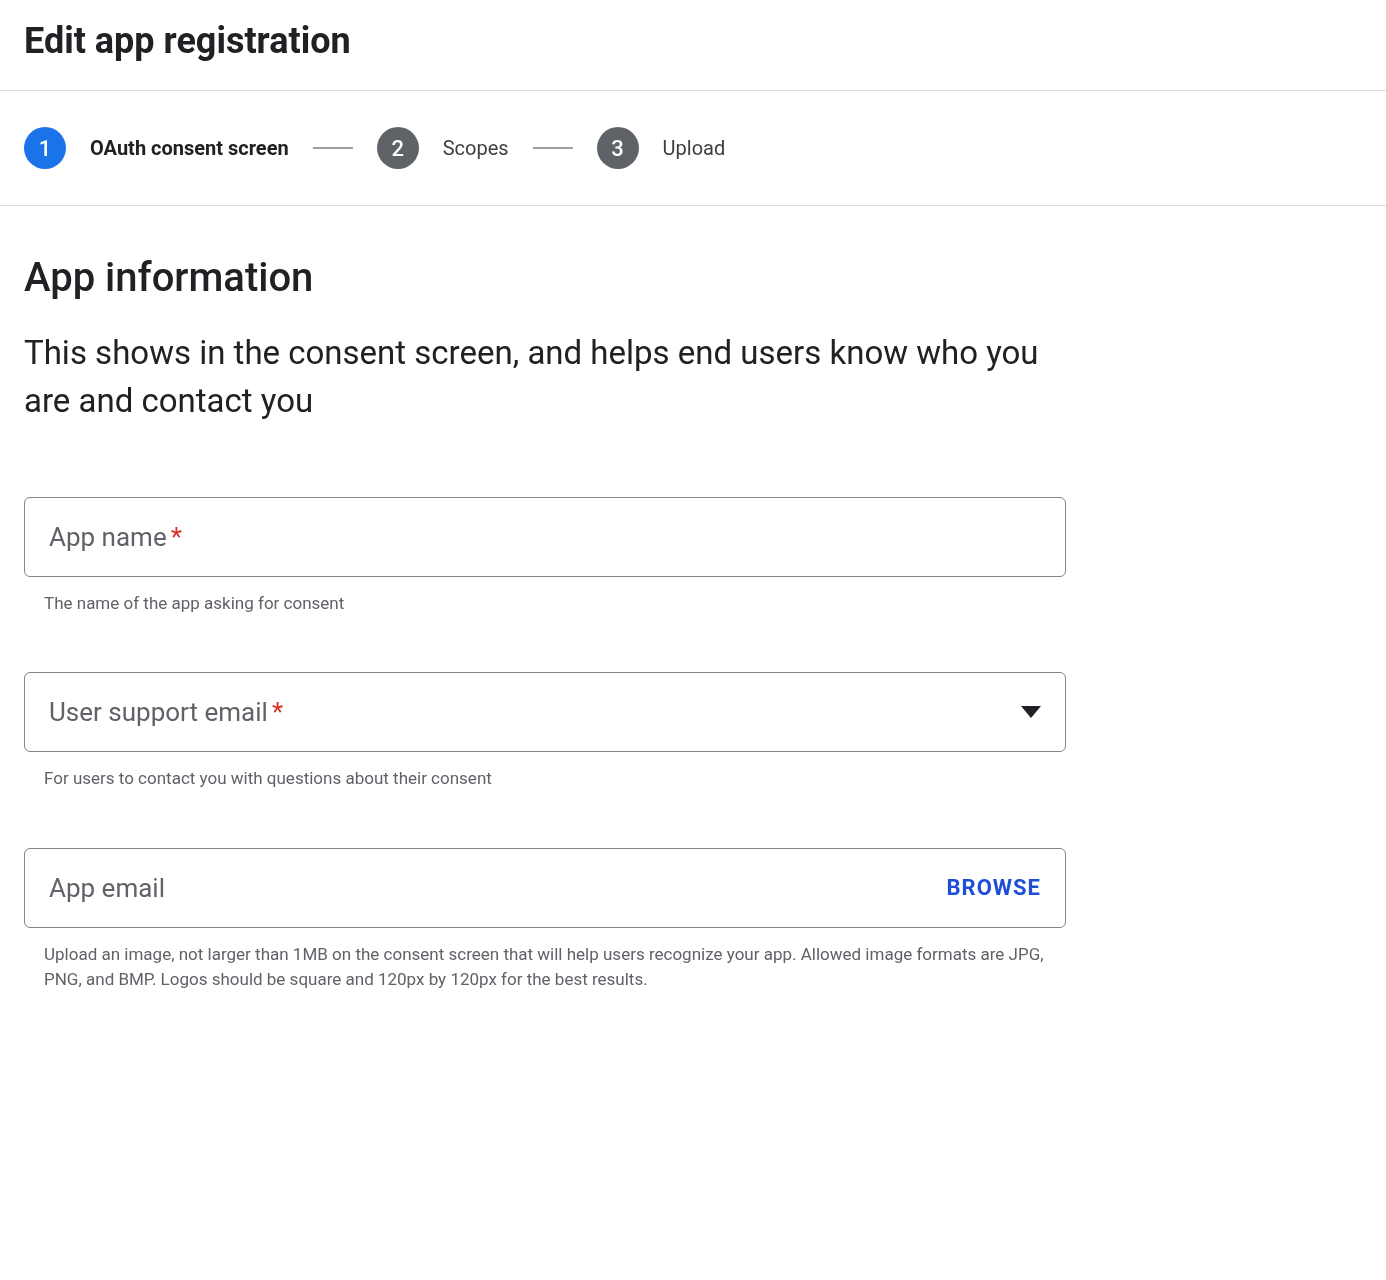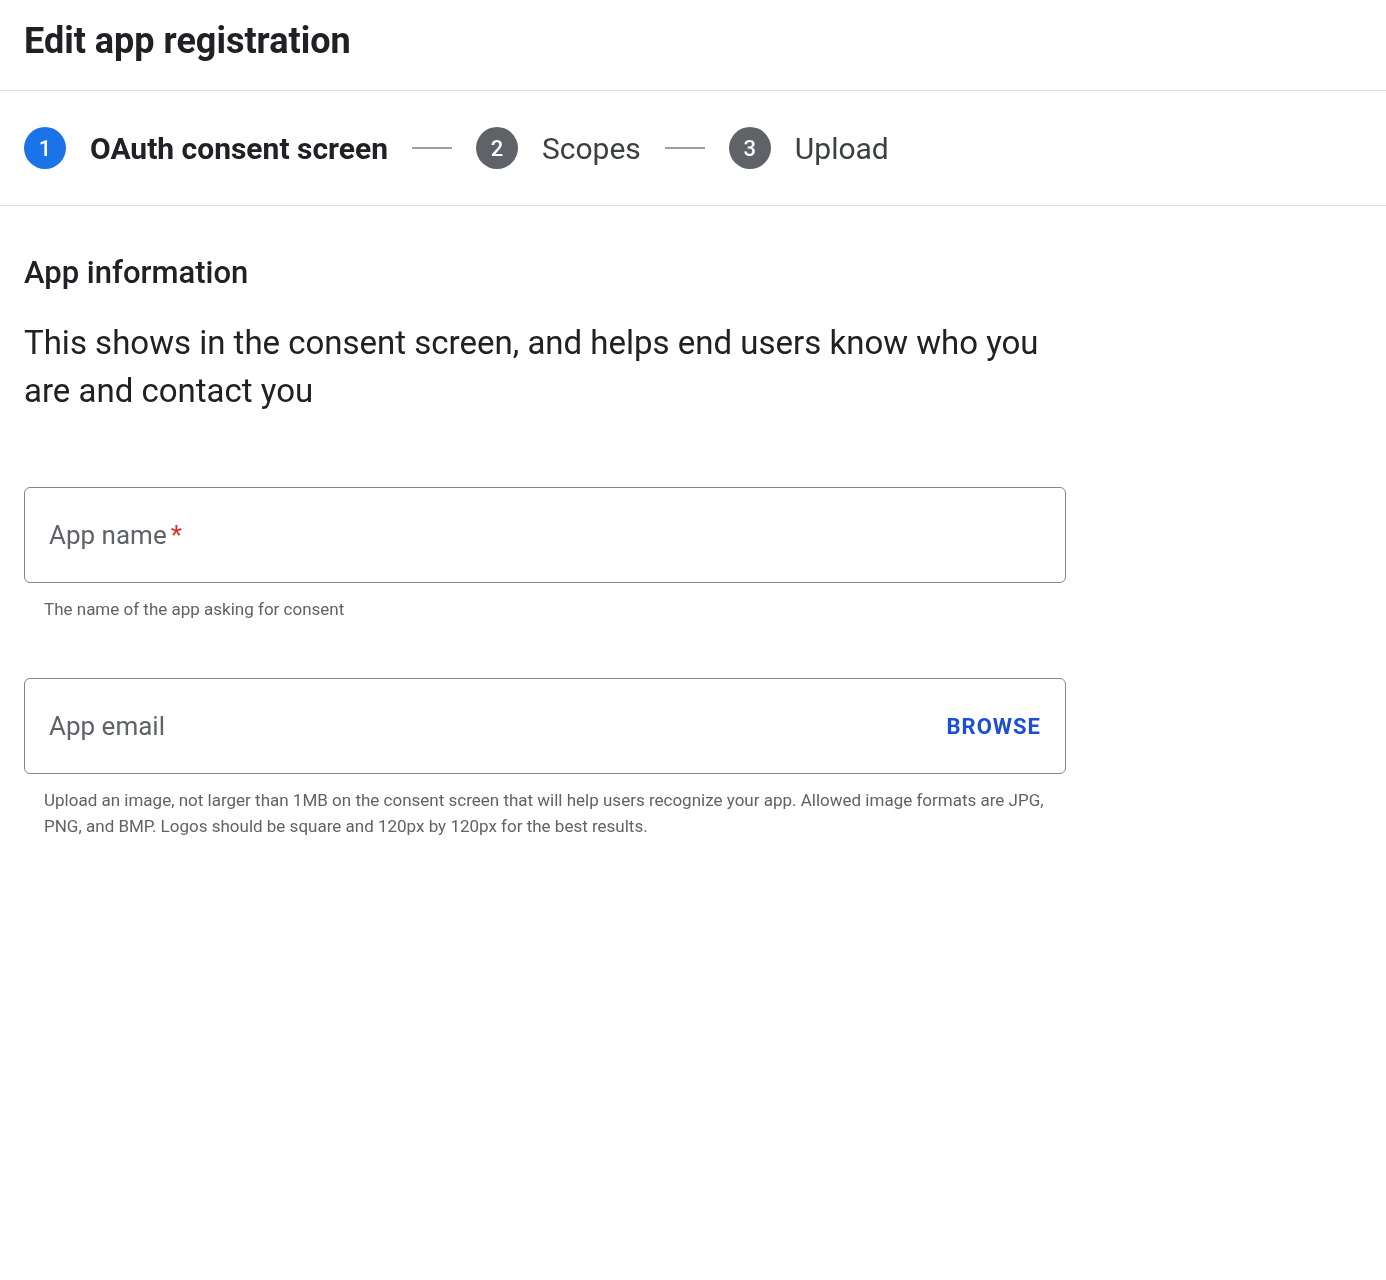--- a/index.html
+++ b/index.html
@@ -47,55 +47,55 @@
       font-weight: 500;
       color: #fff;
     }
     .step-circle.active {
       background: #1a73e8;
     }
     .step-circle.inactive {
       background: #5f6368;
     }
     .step-label {
-      font-size: 30px;
+      font-size: 20px;
       color: #3c4043;
     }
     .step-label.active {
       font-weight: 700;
       color: #202124;
     }
     .step-connector {
       width: 40px;
       height: 2px;
       background: #9aa0a6;
     }
     .content {
       padding: 48px 24px 24px 24px;
       max-width: 1090px;
     }
     .section-title {
-      font-size: 31px;
+      font-size: 40px;
       font-weight: 500;
       color: #202124;
       margin-bottom: 28px;
     }
     .section-description {
       font-size: 33px;
       color: #202124;
       line-height: 1.45;
       margin-bottom: 72px;
     }
     .form-field {
       margin-bottom: 56px;
     }
     .field-box {
       border: 1px solid #80868b;
       border-radius: 6px;
-      padding: 32px 24px;
+      padding: 24px 24px;
       display: flex;
       align-items: center;
       justify-content: space-between;
       min-height: 72px;
     }
     .field-label {
       font-size: 26px;
       color: #5f6368;
     }
     .required-mark {
@@ -158,20 +158,29 @@
 
   <div class="form-field">
     <div class="field-box">
       <span class="field-label">
         <span>App name</span><span class="required-mark">*</span>
       </span>
     </div>
     <p class="field-helper">The name of the app asking for consent</p>
   </div>
 
+  <div class="form-field">
+    <div class="field-box">
+      <span class="field-label">
+        <span>User support email</span><span class="required-mark">*</span>
+      </span>
+      <span class="dropdown-arrow"></span>
+    </div>
+    <p class="field-helper">For users to contact you with questions about their consent</p>
+  </div>
 
   <div class="form-field">
     <div class="field-box">
       <span class="field-label">App email</span>
       <span class="browse-button">BROWSE</span>
     </div>
     <p class="field-helper">Upload an image, not larger than 1MB on the consent screen that will help users recognize your app. Allowed image formats are JPG, PNG, and BMP. Logos should be square and 120px by 120px for the best results.</p>
   </div>
 </div>
 

